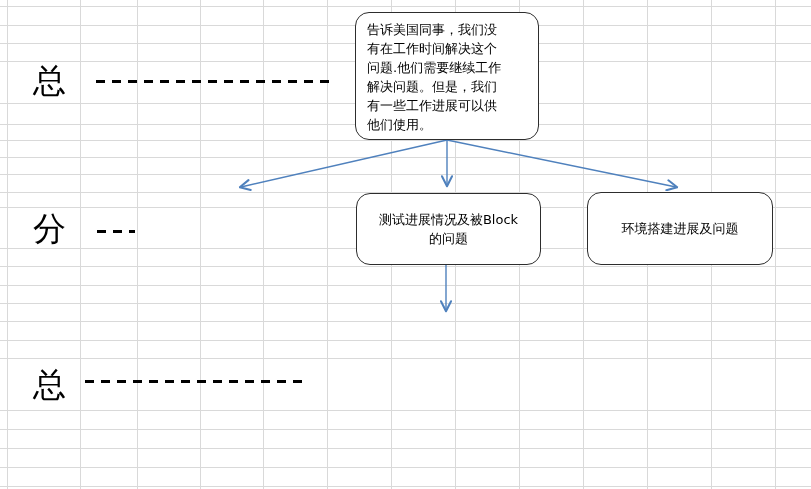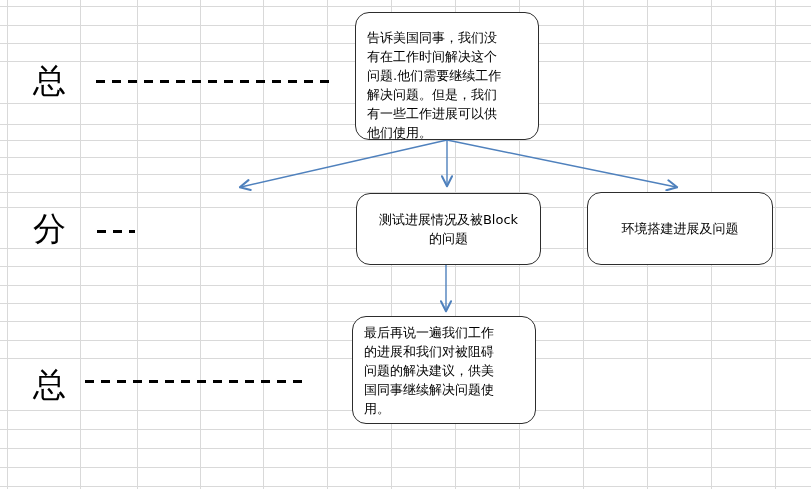--- a/index.html
+++ b/index.html
@@ -20,21 +20,21 @@
   #arrows line{stroke:var(--arrow,#4f81bd);stroke-width:1.4;}
   #arrowhead path{stroke:var(--arrow,#4f81bd);stroke-width:1.6;fill:none;stroke-linecap:round;stroke-linejoin:round;}
 
   
   .node{
     position:absolute;z-index:3;box-sizing:border-box;
     background:#fff;border:1.5px solid var(--box-border,#2d2d2d);border-radius:14px;
     color:var(--text,#000);font-size:13px;line-height:19px;
   }
   .node .txt{white-space:pre-line;}
-  #node-top{left:355px;top:12px;width:184px;height:128px;padding:15px 5px 0 11px;}
+  #node-top{left:355px;top:12px;width:184px;height:128px;padding:7px 5px 0 11px;}
   #node-left{left:140px;top:192px;width:188px;height:73px;display:flex;align-items:center;justify-content:center;text-align:center;}
   #node-middle{left:356px;top:193px;width:185px;height:72px;display:flex;align-items:center;justify-content:center;text-align:center;}
   #node-right{left:587px;top:192px;width:186px;height:73px;display:flex;align-items:center;justify-content:center;text-align:center;}
   #node-bottom{left:352px;top:316px;width:184px;height:108px;padding:6px 5px 0 11px;}
 
   
   .biglabel{
     position:absolute;z-index:1;color:var(--text,#000);
     font-family:"DejaVu Serif","Liberation Serif",serif;
     font-size:33px;line-height:1;
@@ -129,21 +129,14 @@
 
   <div class="node" id="node-middle">
     <span class="txt">测试进展情况及被Block
 的问题</span>
   </div>
 
   <div class="node" id="node-right">
     <span class="txt">环境搭建进展及问题</span>
   </div>
 
-  <div class="node" id="node-bottom">
-    <span class="txt">最后再说一遍我们工作
-的进展和我们对被阻碍
-问题的解决建议，供美
-国同事继续解决问题使
-用。</span>
-  </div>
 
 </div>
 
 </body></html>

